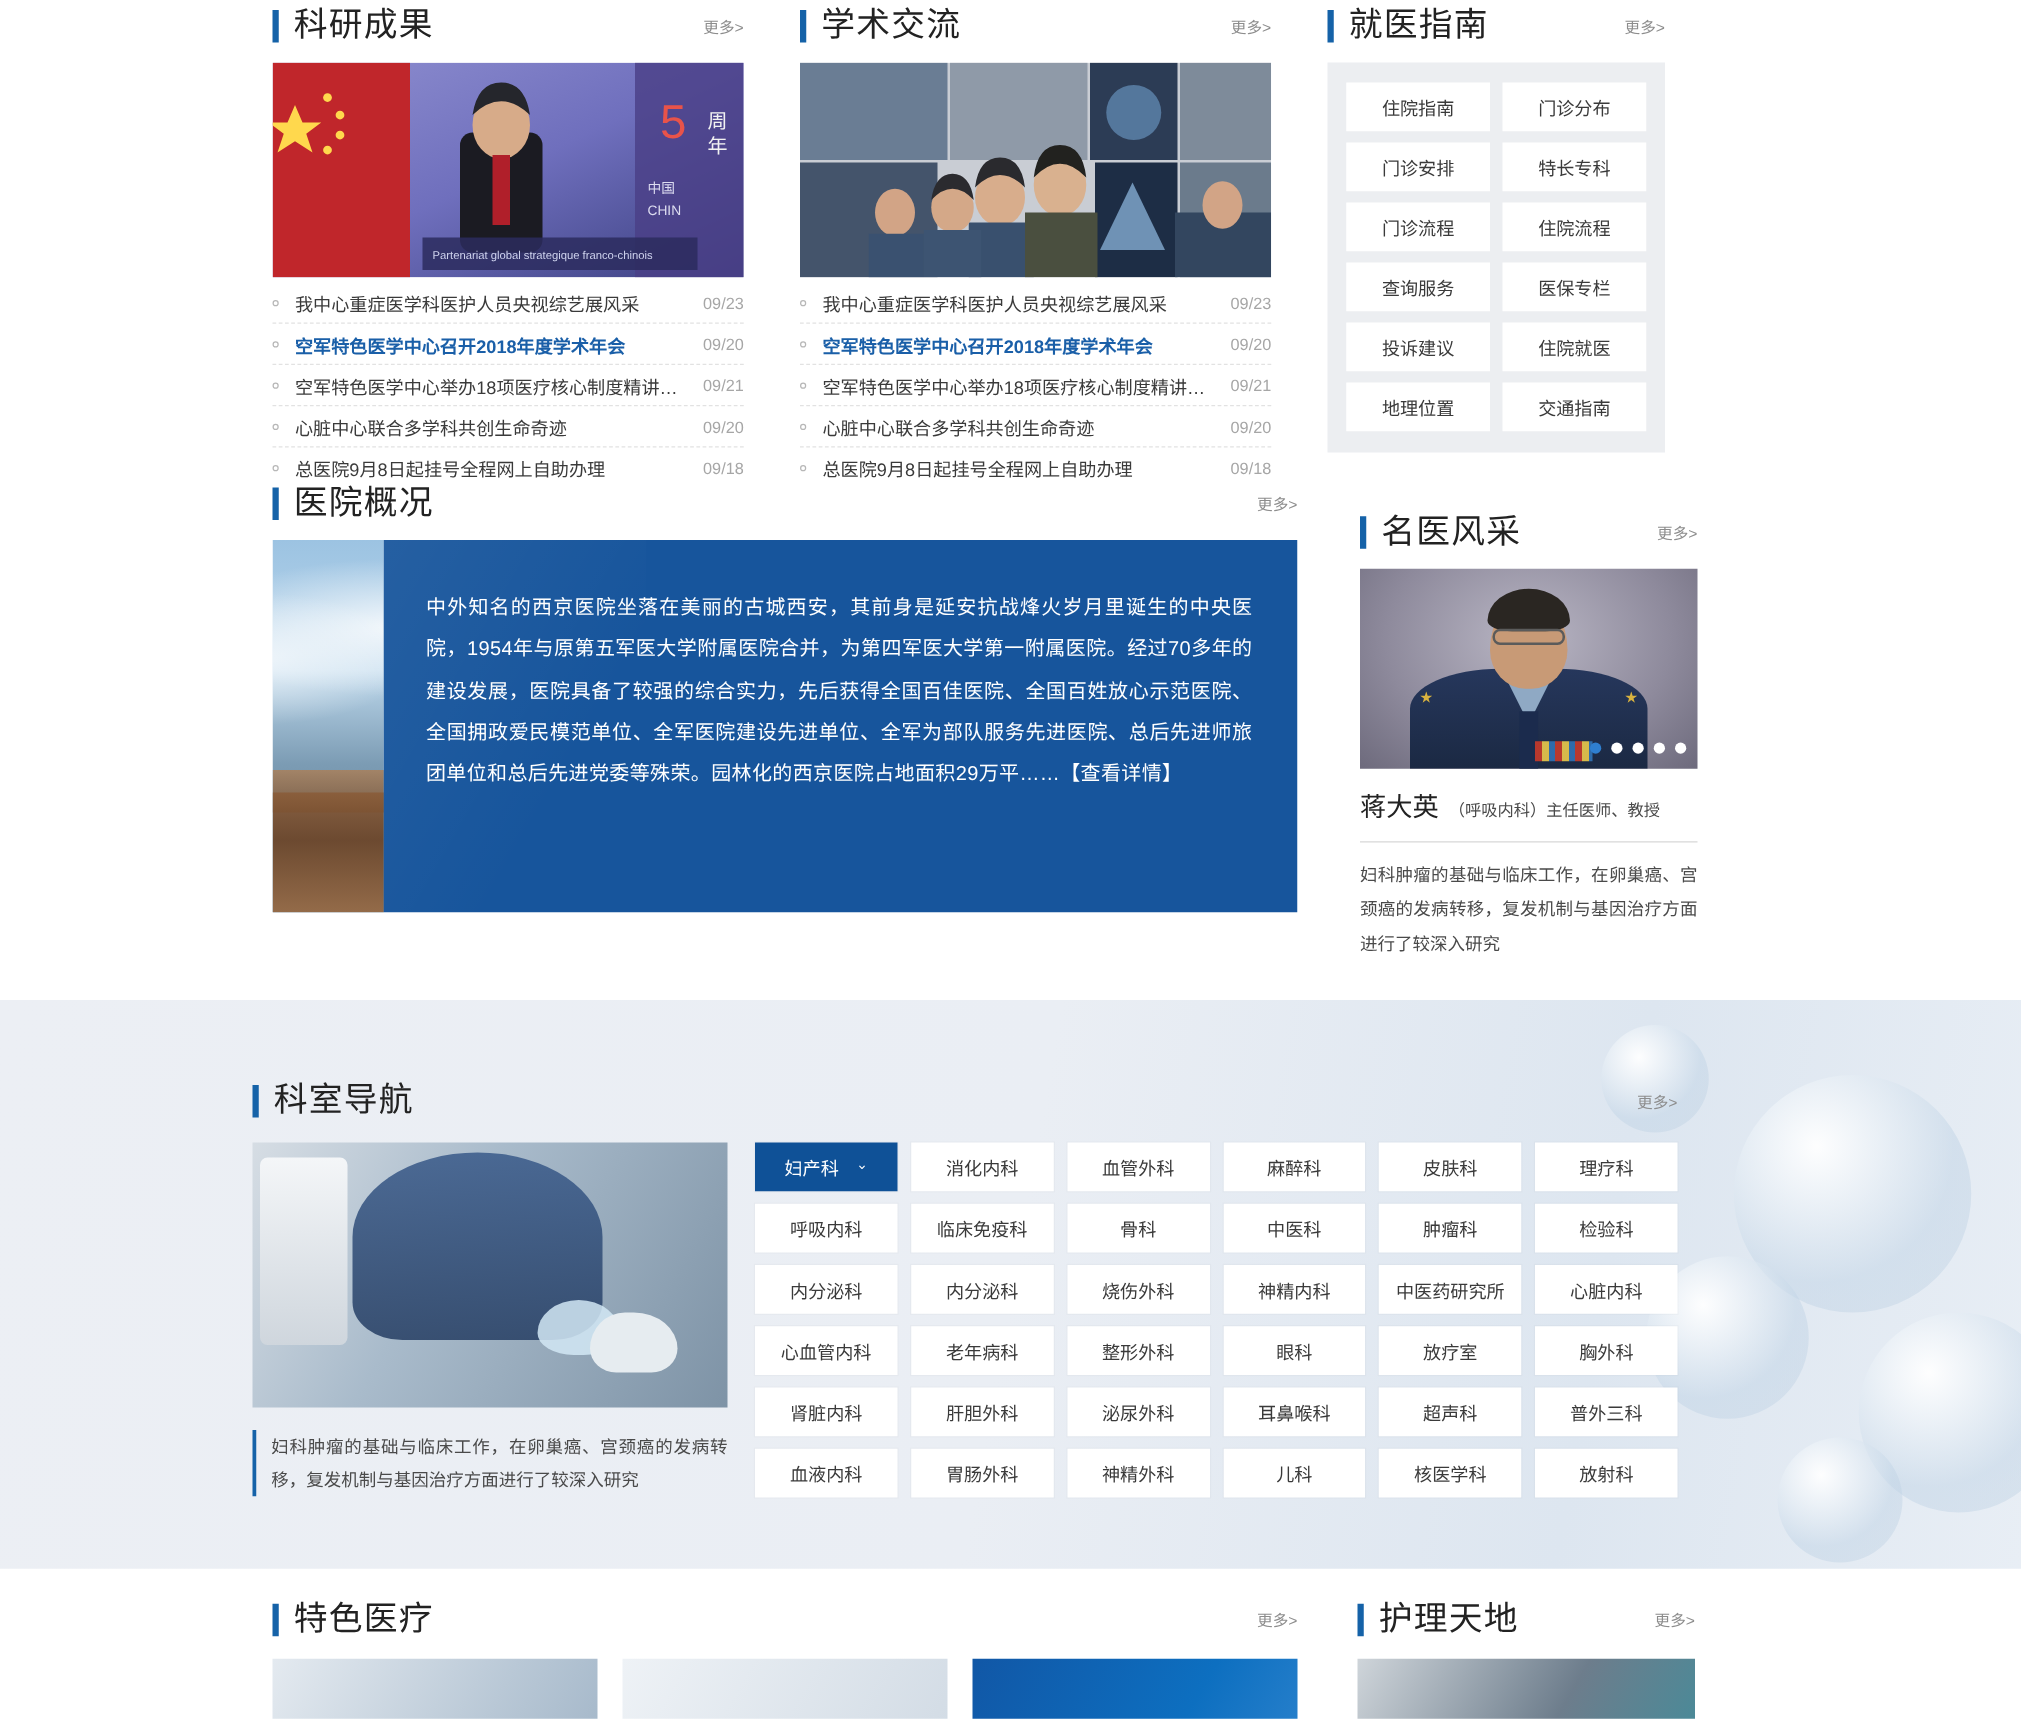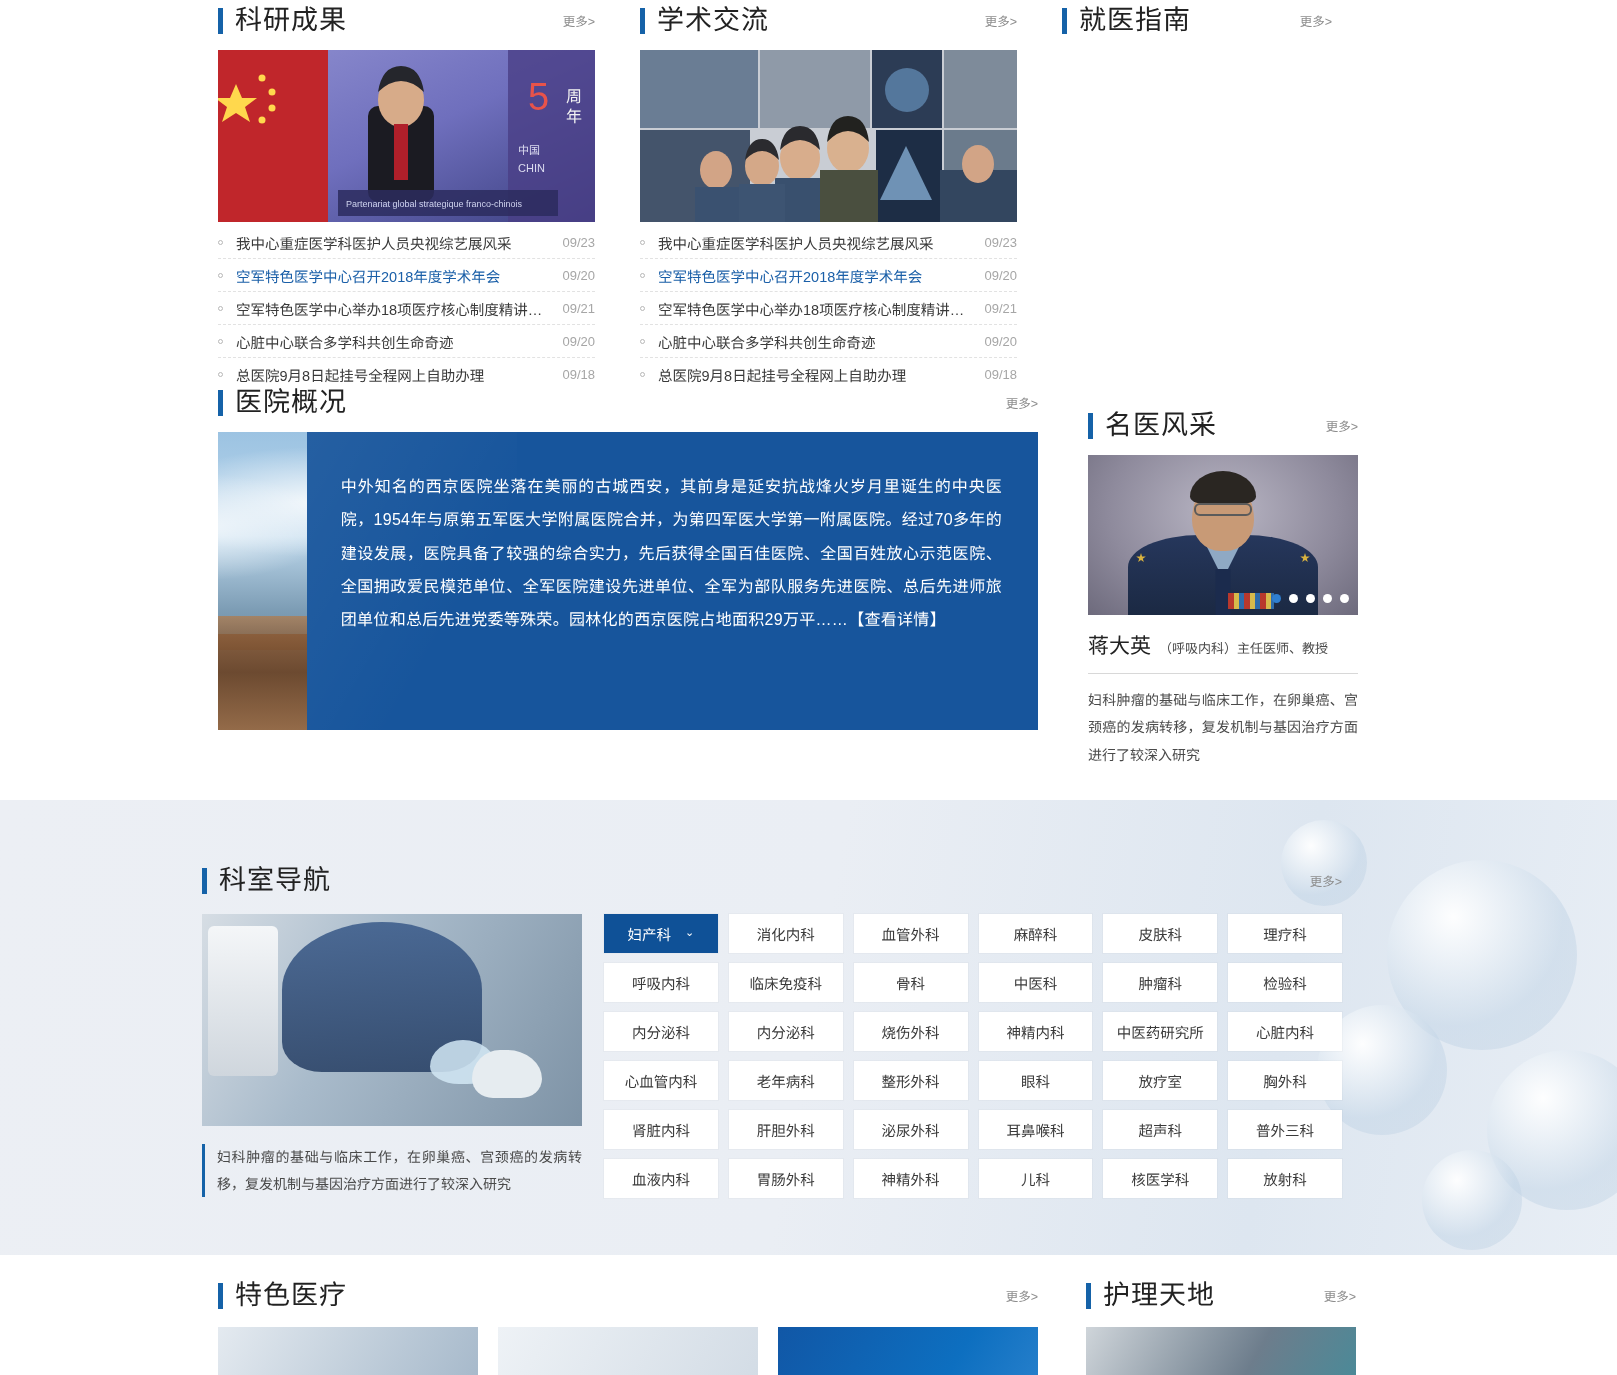--- a/index.html
+++ b/index.html
@@ -75,21 +75,21 @@
   }
   .news-item:last-child { border-bottom: none; }
   .dot {
     width: 5px; height: 5px;
     border: 1px solid #b7b7b7;
     border-radius: 50%;
     margin-right: 13px;
     flex: 0 0 auto;
   }
   .news-title { flex: 1 1 auto; overflow: hidden; text-overflow: ellipsis; }
-  .news-item.hl .news-title { color: #1a5fa8; font-weight: normal; }
+  .news-item.hl .news-title { color: #1a5fa8; font-weight: bold; }
   .news-date { color: #a6a6a6; font-size: 13px; margin-left: 10px; }
 
   
   .guide-box {
     margin-top: 16px;
     background: #eceef1;
     padding: 16px 15px 17px 15px;
     width: 270px;
   }
   .guide-grid {
@@ -529,20 +529,36 @@
       </div>
     </div>
 
     <div class="col-guide">
       <div class="sec-head">
         <div class="sec-title">
           <span class="sec-bar"></span>
           <span>就医指南</span>
         </div>
         <a class="more" href="#">更多&gt;</a>
+      </div>
+      <div class="guide-box">
+        <div class="guide-grid">
+          <div class="guide-btn">住院指南</div>
+          <div class="guide-btn">门诊分布</div>
+          <div class="guide-btn">门诊安排</div>
+          <div class="guide-btn">特长专科</div>
+          <div class="guide-btn">门诊流程</div>
+          <div class="guide-btn">住院流程</div>
+          <div class="guide-btn">查询服务</div>
+          <div class="guide-btn">医保专栏</div>
+          <div class="guide-btn">投诉建议</div>
+          <div class="guide-btn">住院就医</div>
+          <div class="guide-btn">地理位置</div>
+          <div class="guide-btn">交通指南</div>
+        </div>
       </div>
     </div>
   </div>
 
   <div class="overview">
     <div class="sec-head">
       <div class="sec-title">
         <span class="sec-bar"></span>
         <span>医院概况</span>
       </div>

